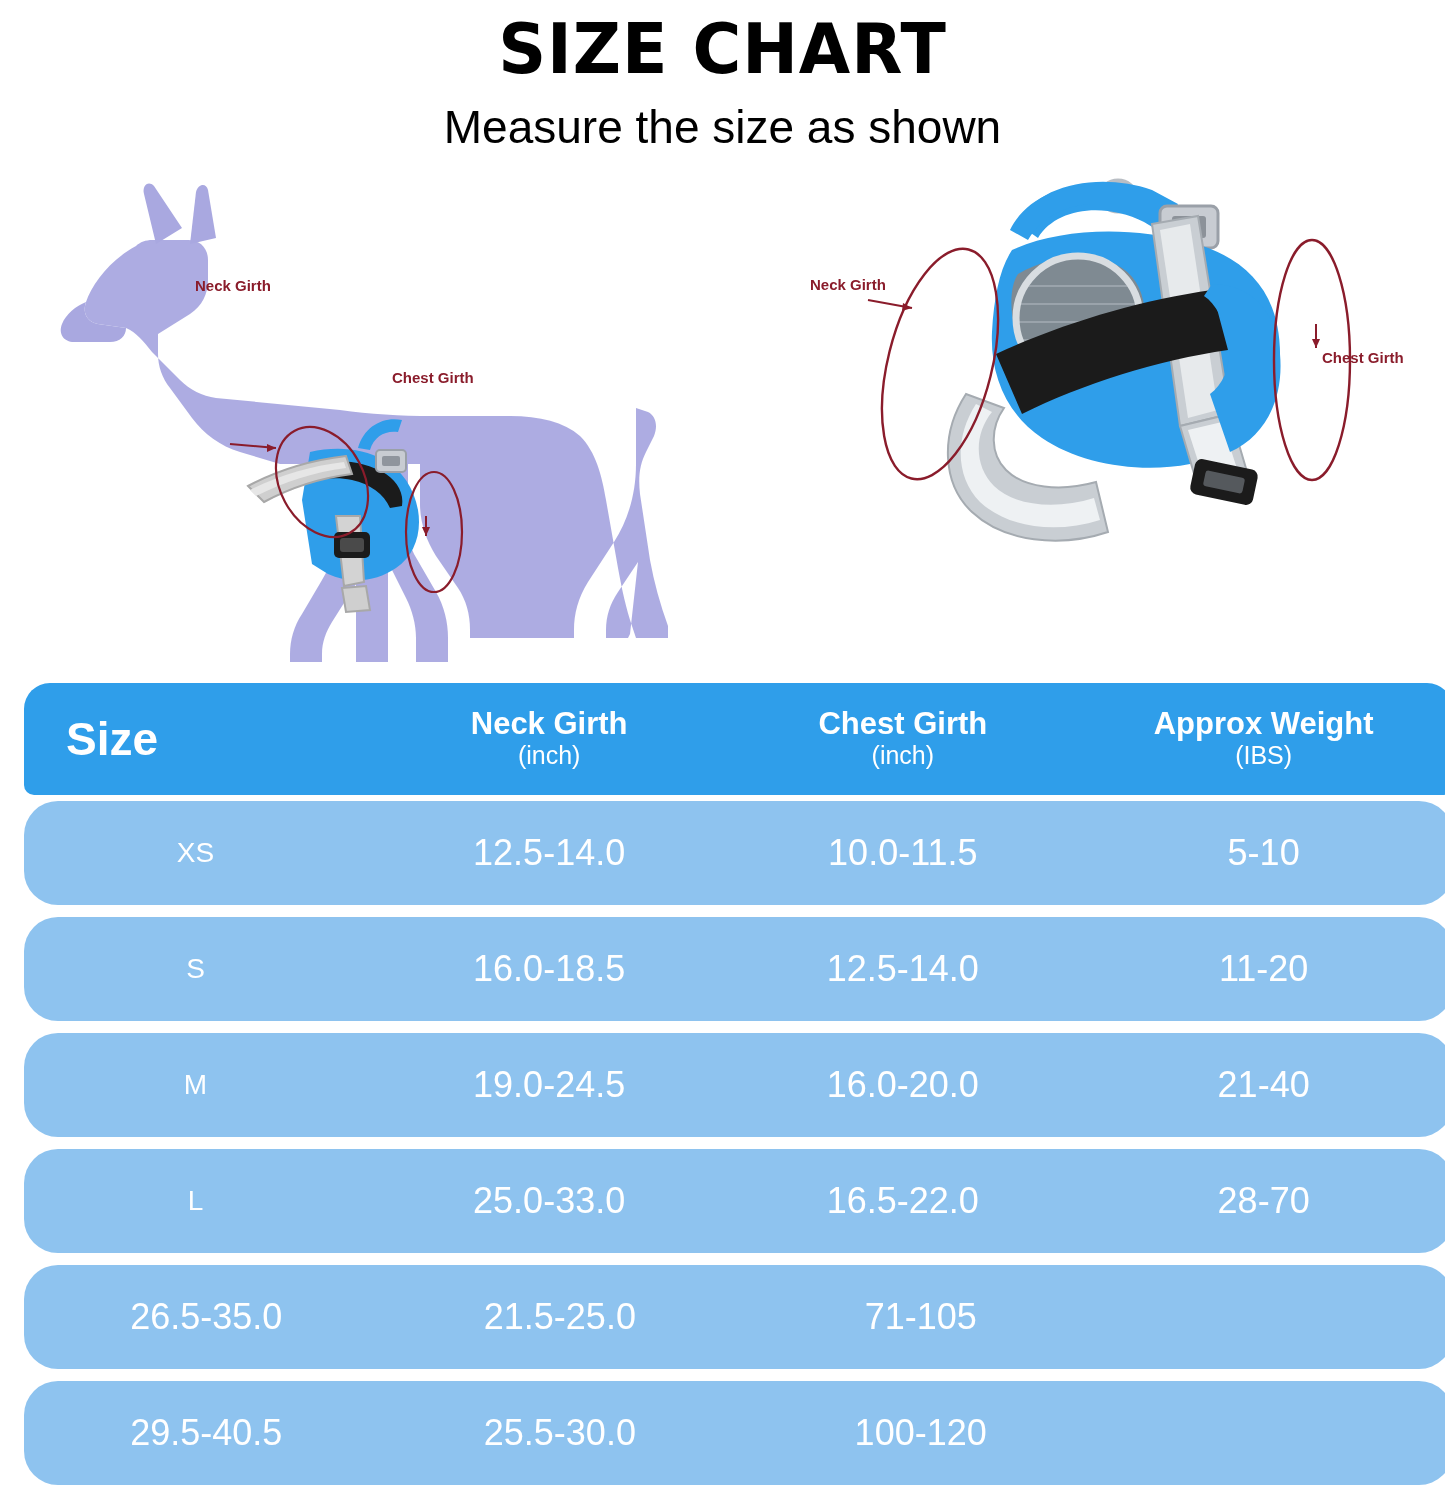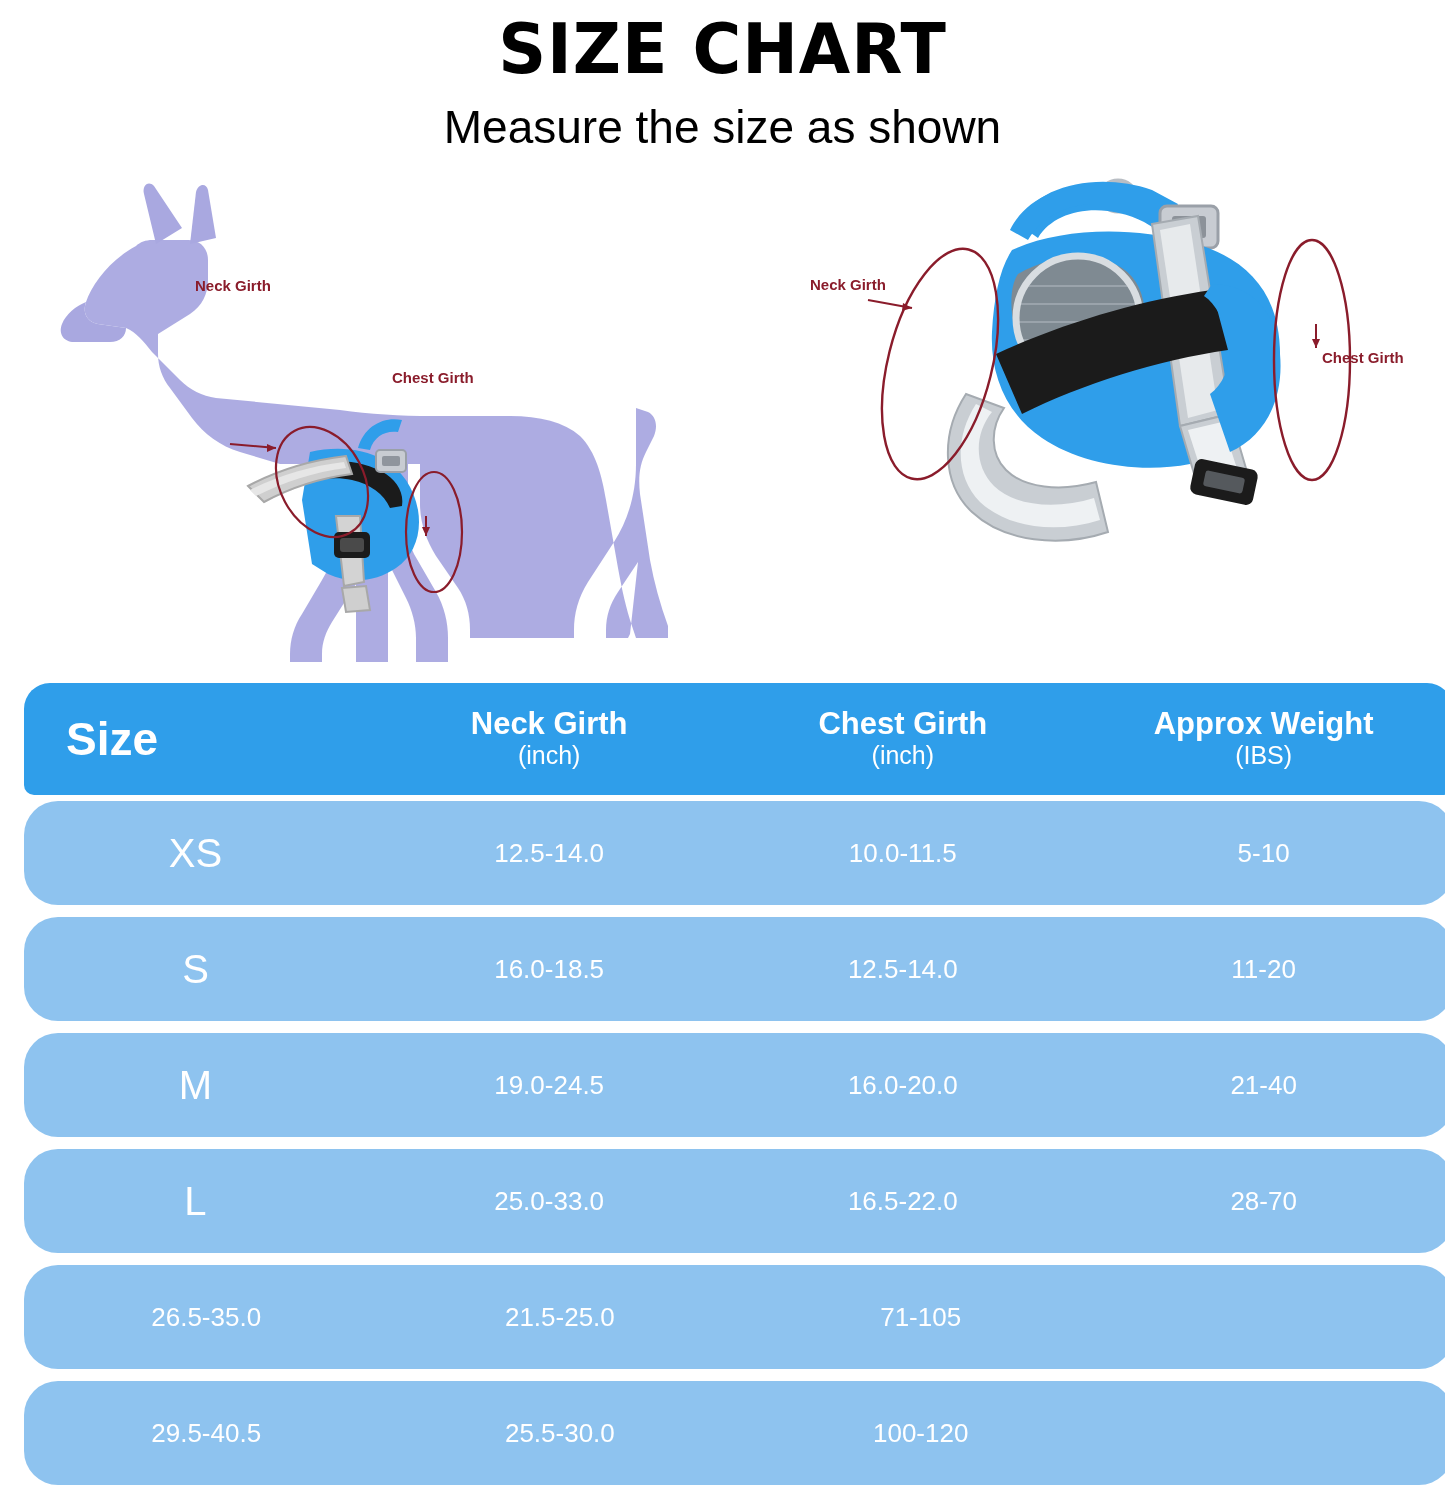--- a/index.html
+++ b/index.html
@@ -106,24 +106,24 @@
     font-size: 31px;
     font-weight: bold;
     line-height: 1.05;
   }
   .hdr-sub {
     font-size: 25px;
     font-weight: normal;
     line-height: 1.15;
   }
   .row.body .cell {
-    font-size: 26px;
+    font-size: 36px;
     font-weight: normal;
   }
-  .row.body .c-size { font-size: 40px; }
+  .row.body .c-size { font-size: 28px; }
 
   .dog-svg, .prod-svg { display: block; }
 </style>
 </head>
 <body>
 
 <div class="page">
 
   <h1 class="title">SIZE CHART</h1>
   <div class="subtitle">Measure the size as shown</div>

